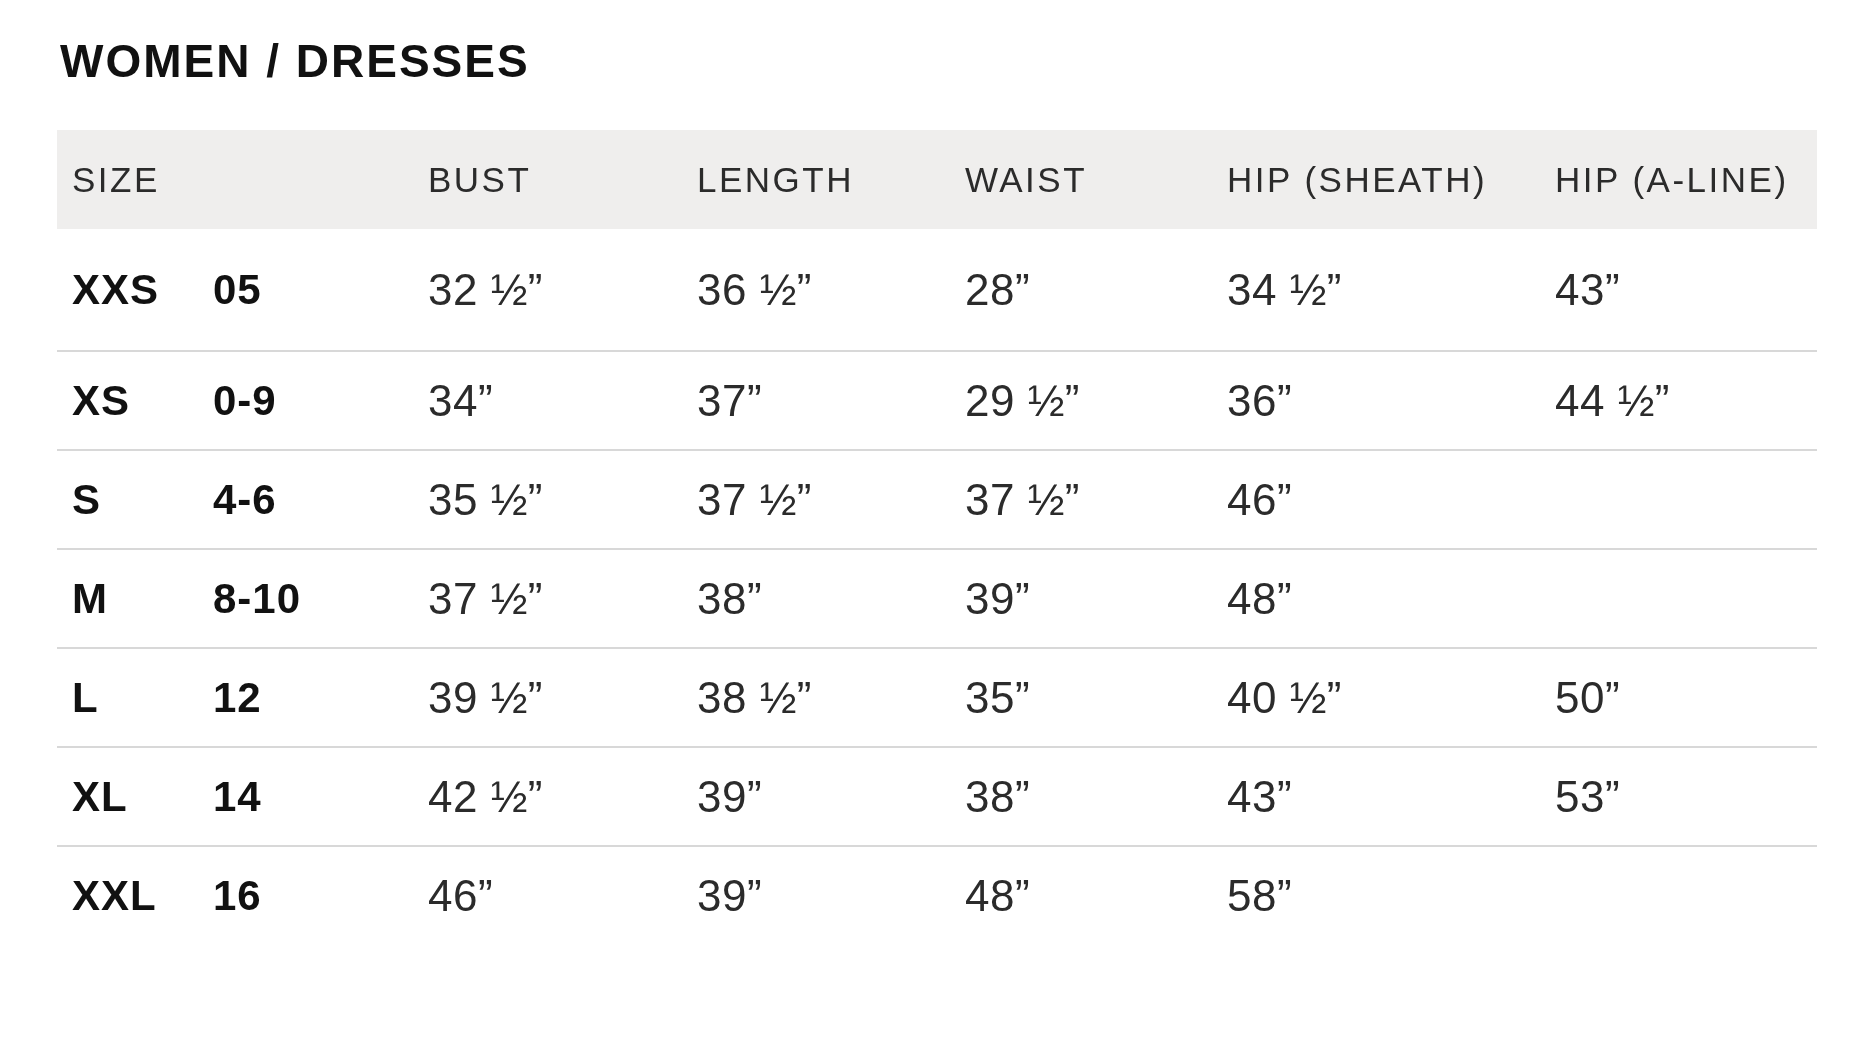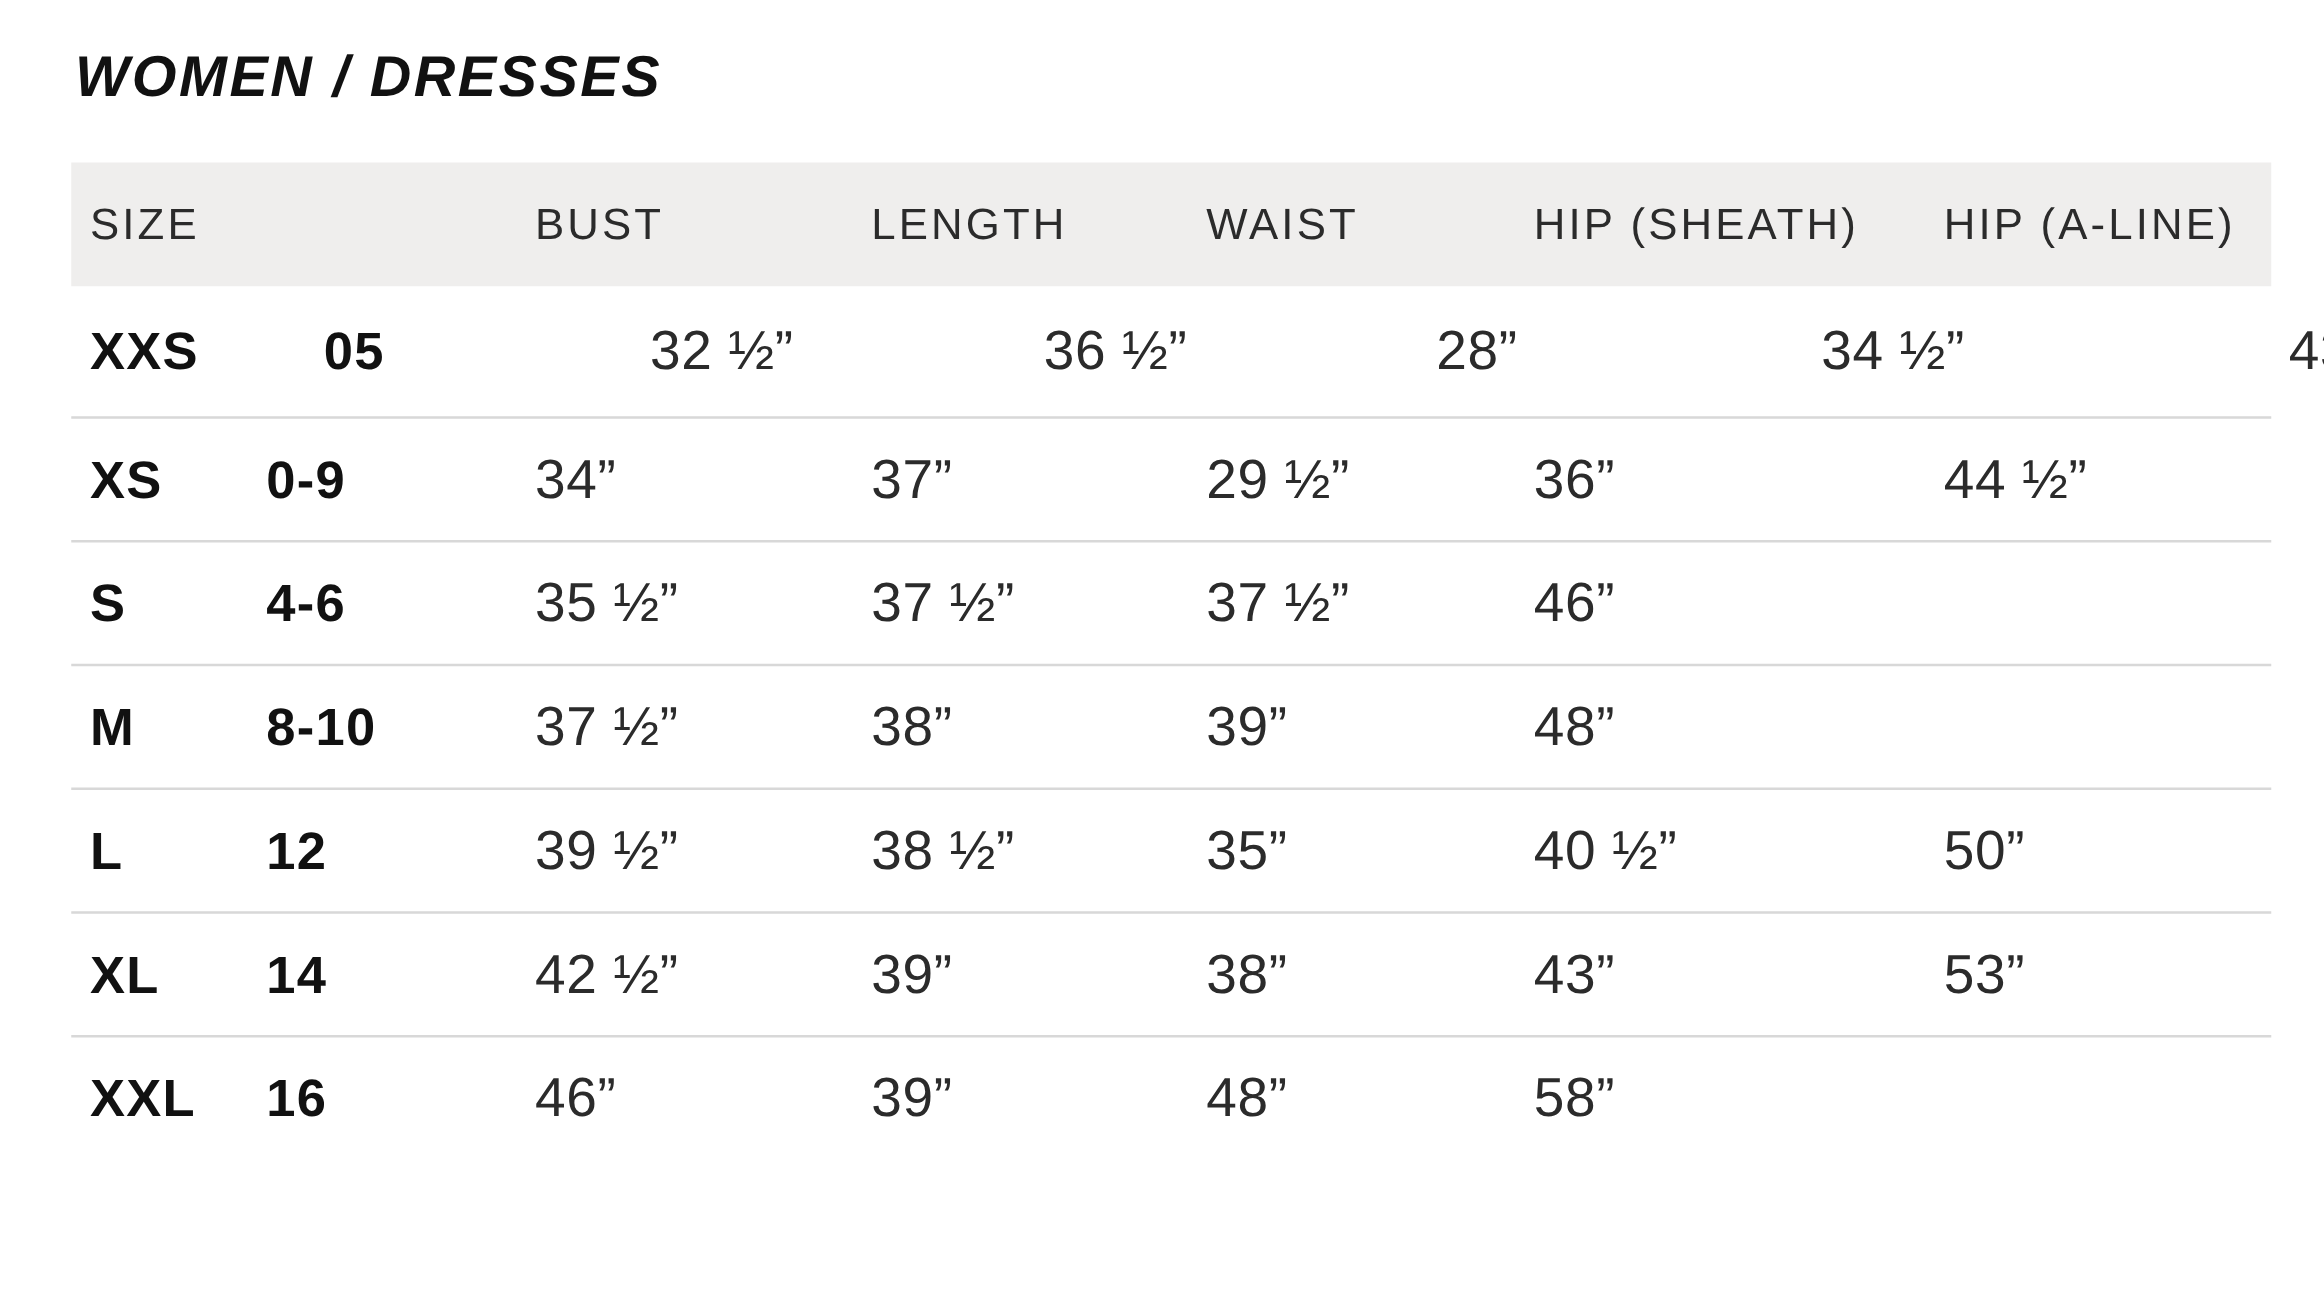--- a/index.html
+++ b/index.html
@@ -17,21 +17,20 @@
     overflow: hidden;
   }
   .page-title {
     position: absolute;
     left: 60px; top: 34px;
     font-size: 46px;
     font-weight: 700;
     letter-spacing: 2px;
     color: var(--bold-text);
     white-space: nowrap;
-    font-style: italic;
   }
   .size-table {
     position: absolute;
     left: 57px; top: 130px;
     width: 1760px;
   }
   .t-row {
     display: grid;
     grid-template-columns: 141px 215px 269px 268px 262px 328px 1fr;
     align-items: center;
@@ -41,21 +40,21 @@
     height: 99px;
     background: var(--header-bg);
   }
   .header-row > div {
     font-size: 35px;
     font-weight: 400;
     letter-spacing: 2.5px;
     color: var(--text);
   }
   .data-row { height: 99px; }
-  .data-row.first { height: 104px; gap: 46px; }
+  .data-row.first { height: 121px; }
   .data-row + .data-row { border-top: 2px solid var(--divider); }
   .cell-size, .cell-num {
     font-size: 42px;
     font-weight: 700;
     letter-spacing: 1px;
     color: var(--bold-text);
   }
   .cell-val {
     font-size: 44px;
     font-weight: 400;

